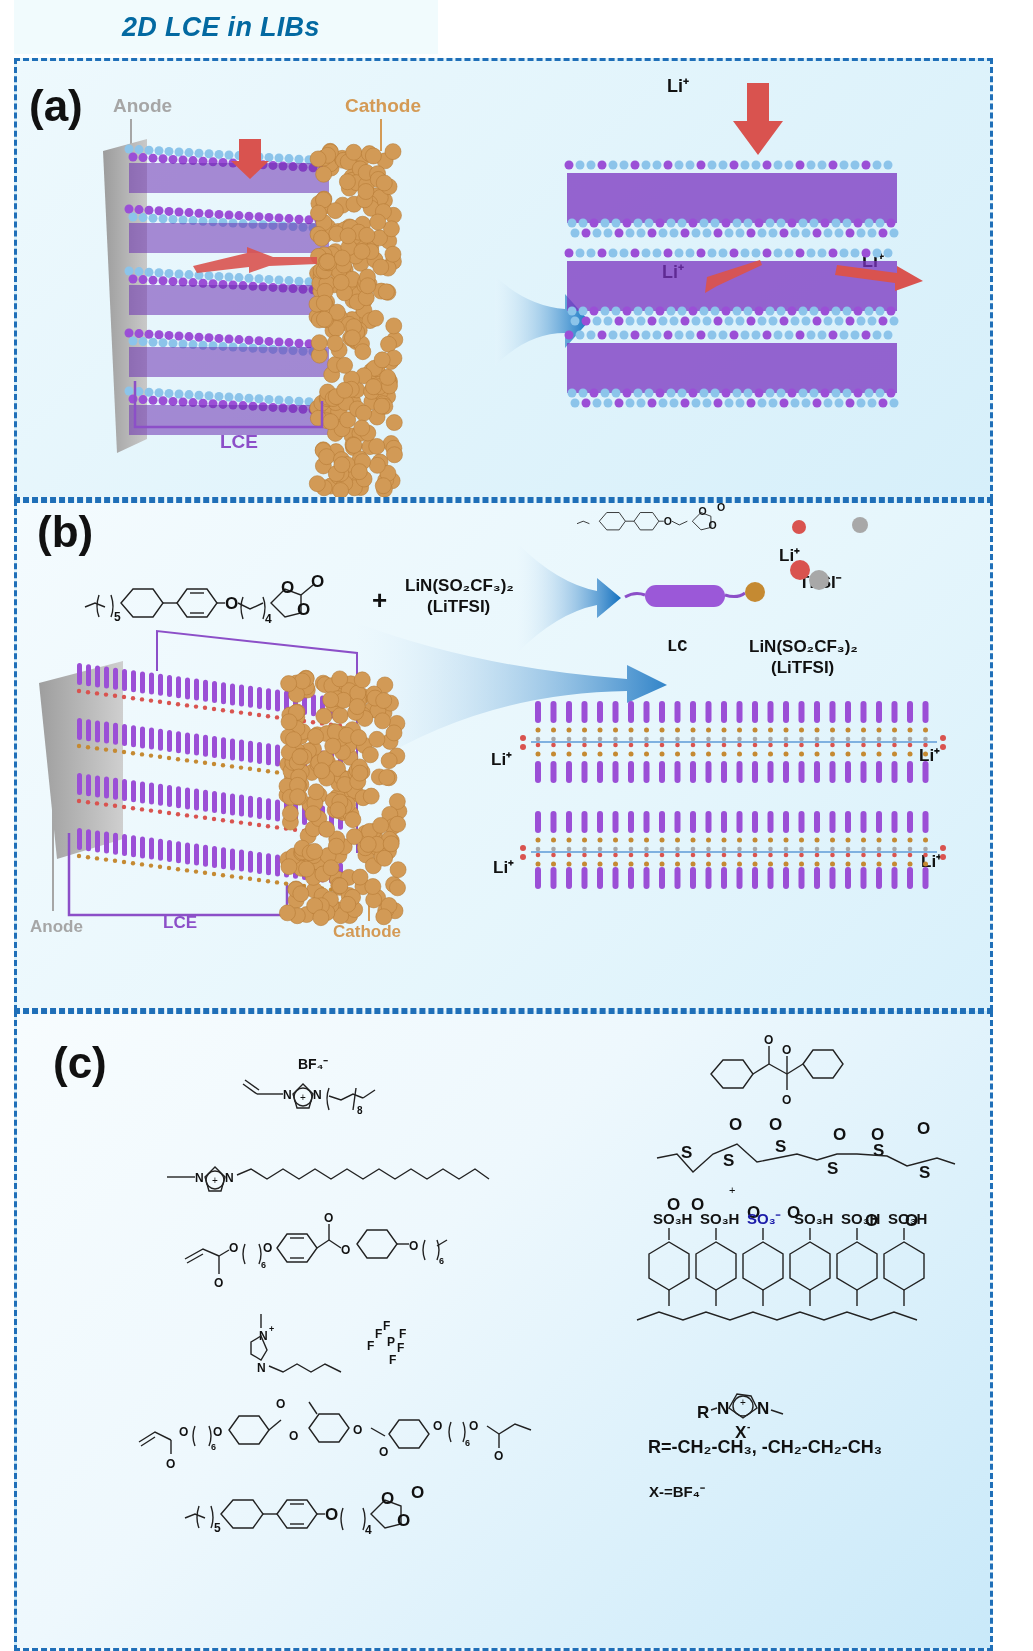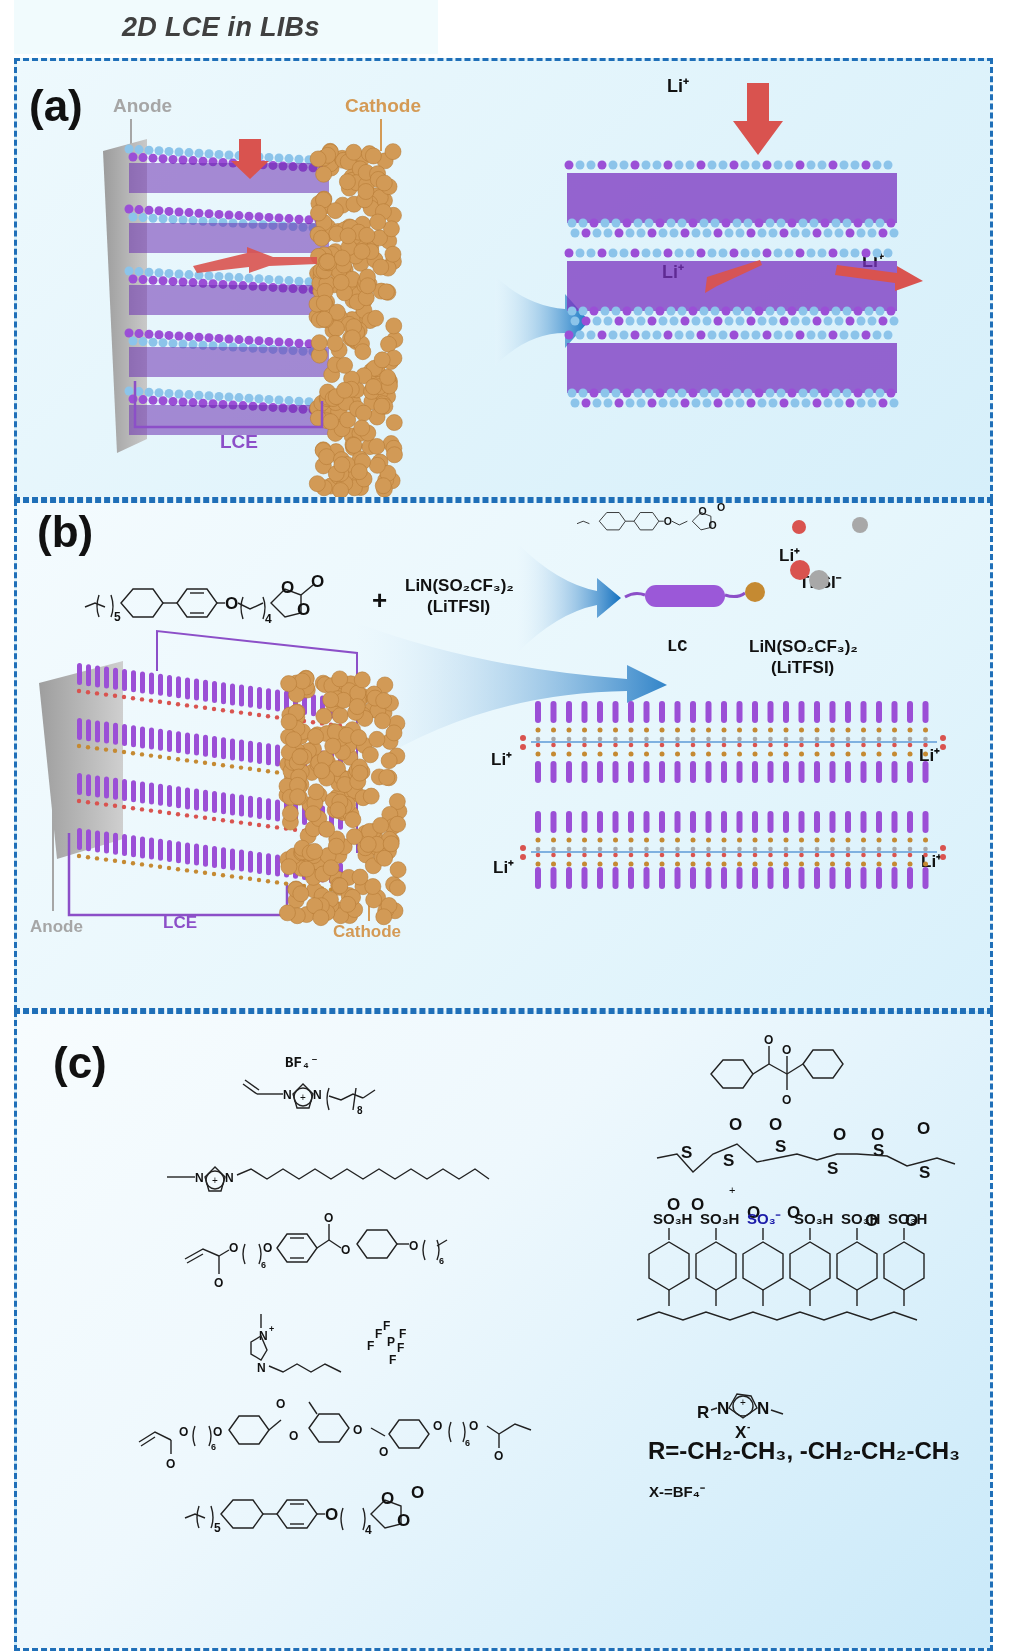--- a/index.html
+++ b/index.html
@@ -1,18 +1,18 @@
 <!DOCTYPE html>
 <html><head>
 <meta charset="utf-8">
 <style>
   html,body{margin:0;padding:0;background:#ffffff;}
   body{width:1033px;height:1651px;position:relative;overflow:hidden;font-family:"Liberation Sans",sans-serif;}
   .title-bar{position:absolute;left:14px;top:0;width:424px;height:54px;background:#f1fbfd;}
-  .title{position:absolute;left:122px;top:12px;font-size:27px;font-weight:bold;font-style:italic;color:#404040;letter-spacing:0.3px;}
+  .title{position:absolute;left:122px;top:12px;font-size:27px;font-weight:bold;font-style:italic;color:#0369a1;letter-spacing:0.3px;}
   .panel{position:absolute;left:14px;width:979px;border:3px dashed #1f6fb8;box-sizing:border-box;overflow:hidden;}
   #panel-a{top:58px;height:442px;background:linear-gradient(135deg,#eef9fd 0%,#dff3fb 60%,#d6effa 100%);}
   #panel-b{top:500px;height:511px;background:linear-gradient(135deg,#f4fbfe 0%,#e6f6fc 60%,#d8f0fb 100%);}
   #panel-c{top:1011px;height:640px;background:linear-gradient(135deg,#f7fcfe 0%,#eef8fd 40%,#c9e9f9 100%);}
   .plabel{position:absolute;font-size:44px;font-weight:bold;color:#111;}
   .lbl{position:absolute;font-weight:bold;font-size:19px;white-space:nowrap;}
   .chem{position:absolute;font-weight:bold;font-size:17px;color:#111;white-space:nowrap;}
   svg{position:absolute;overflow:visible;}
   .bond{stroke:#222;stroke-width:1.4;fill:none;}
   .atom{font-family:"Liberation Sans",sans-serif;font-size:17px;font-weight:bold;fill:#111;}
@@ -1716,22 +1716,22 @@
         <circle cx="506" cy="345" r="3" fill="#d9534f"></circle>
         <circle cx="506" cy="354" r="3" fill="#d9534f"></circle>
         <circle cx="926" cy="345" r="3" fill="#d9534f"></circle>
         <circle cx="926" cy="354" r="3" fill="#d9534f"></circle>
       </g>
   </svg>
 </div>
 
 <div class="panel" id="panel-c">
   <div class="plabel" style="left:36px;top:24px;">(c)</div>
-  <div class="chem" style="left:268px;top:40px;font-size:14px;font-family:Liberation Mono, monospace;">BF₄⁻</div>
-  <div class="chem" style="left:631px;top:423px;font-size:24px;">R=-CH₂-CH₃, -CH₂-CH₂-CH₃</div>
+  <div class="chem" style="left:281px;top:40px;font-size:14px;">BF₄⁻</div>
+  <div class="chem" style="left:631px;top:423px;font-size:18px;">R=-CH₂-CH₃, -CH₂-CH₂-CH₃</div>
   <div class="chem" style="left:632px;top:467px;font-size:15px;">X-=BF₄⁻</div>
 
   <svg width="979" height="640" style="left:0;top:0;">
 
     <g transform="translate(226,70)">
       <polyline class="bond" points="0,0 14,10"></polyline>
         <line class="bond" x1="2" y1="-4" x2="16" y2="6"></line>
       <line class="bond" x1="14" y1="10" x2="40" y2="10"></line>
       <text class="atom small" x="40" y="15">N</text>
       <polygon class="bond" points="50,10 60,0 70,10 66,24 54,24"></polygon>

